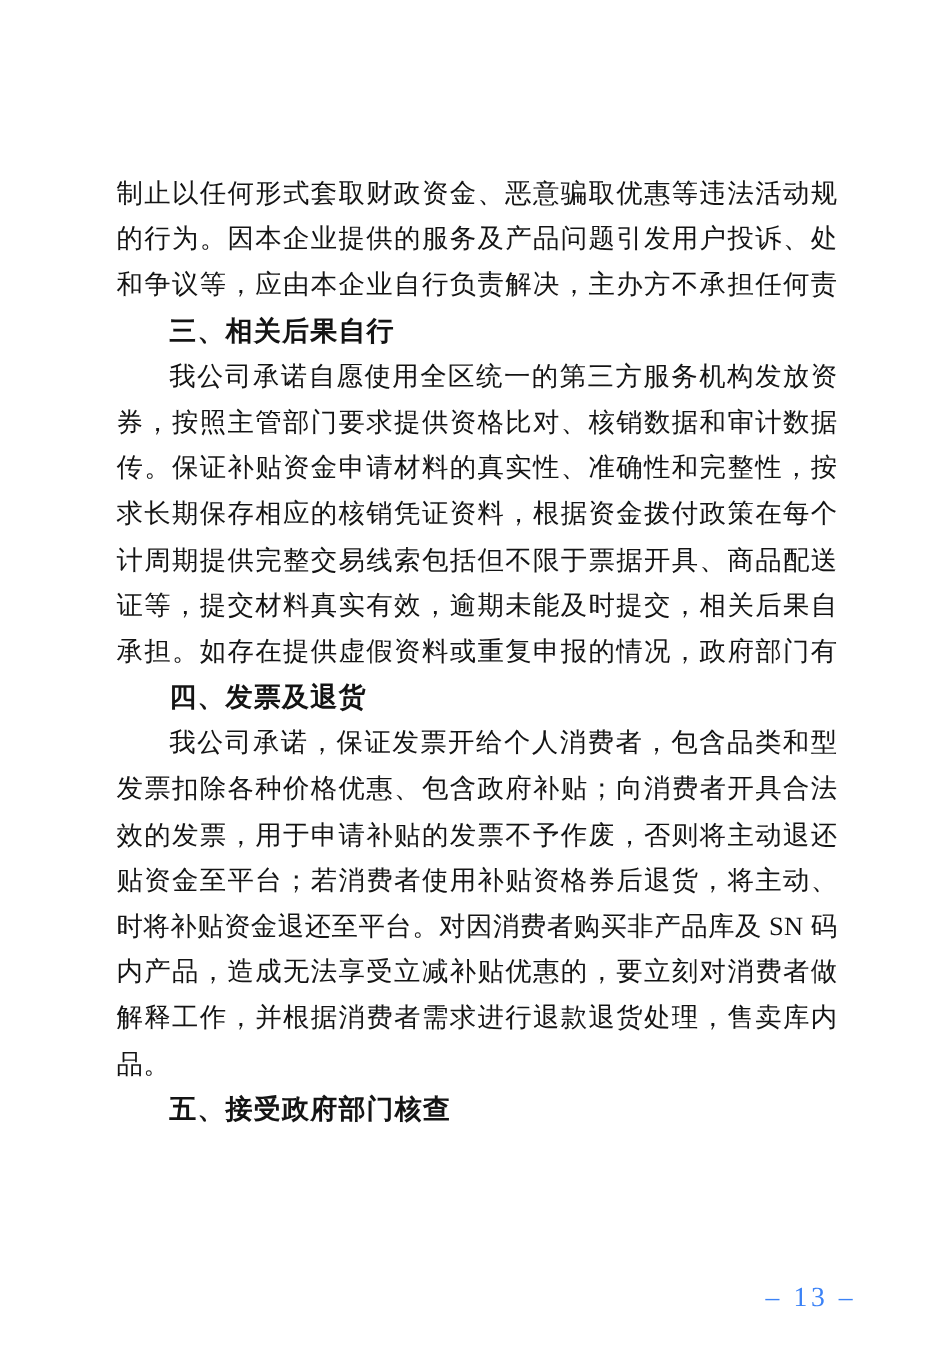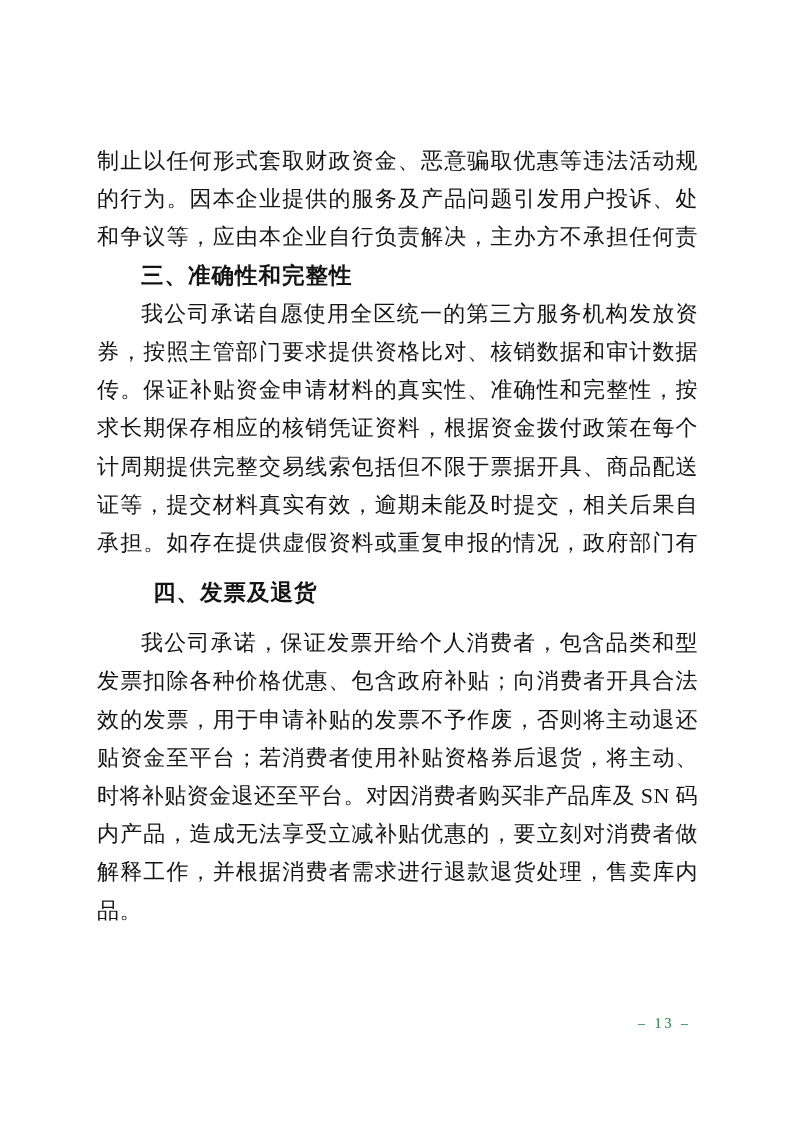--- a/index.html
+++ b/index.html
@@ -35,60 +35,63 @@
   .indent { padding-left: 44px; }
   .heading {
     font-family: "Liberation Sans", sans-serif;
     font-weight: 700;
     padding-left: 44px;
     font-size: 22.5px;
     letter-spacing: 1px;
   }
   .page-number {
     position: absolute;
-    left: 638px; top: 1016px;
-    font-size: 14px;
+    left: 638px; top: 1068px;
+    font-size: 23px;
     letter-spacing: 3px;
     font-family: "Liberation Serif", serif;
-    color: #15803d;
+    color: #3b82f6;
     white-space: nowrap;
   }
 </style>
 </head>
 <body>
 
 <div class="page">
   <main class="doc">
 
     <section>
       <div class="line full">制止以任何形式套取财政资金、恶意骗取优惠等违法活动规则</div>
       <div class="line full">的行为。因本企业提供的服务及产品问题引发用户投诉、处理</div>
       <div class="line full">和争议等，应由本企业自行负责解决，主办方不承担任何责任。</div>
     </section>
 
     <section>
-      <h2 class="line heading" style="margin:0">三、准确性和完整性</h2>
+      <h2 class="line heading" style="margin:0">三、相关后果自行</h2>
       <div class="line full indent">我公司承诺自愿使用全区统一的第三方服务机构发放资格</div>
       <div class="line full">券，按照主管部门要求提供资格比对、核销数据和审计数据上</div>
       <div class="line full">传。保证补贴资金申请材料的真实性、准确性和完整性，按要</div>
       <div class="line full">求长期保存相应的核销凭证资料，根据资金拨付政策在每个审</div>
       <div class="line full">计周期提供完整交易线索包括但不限于票据开具、商品配送凭</div>
       <div class="line full">证等，提交材料真实有效，逾期未能及时提交，相关后果自行</div>
       <div class="line full">承担。如存在提供虚假资料或重复申报的情况，政府部门有权</div>
     </section>
 
     <section>
-      <h2 class="line heading" style="margin:12px">四、发票及退货</h2>
+      <h2 class="line heading" style="margin:0">四、发票及退货</h2>
       <div class="line full indent">我公司承诺，保证发票开给个人消费者，包含品类和型号，</div>
       <div class="line full">发票扣除各种价格优惠、包含政府补贴；向消费者开具合法有</div>
       <div class="line full">效的发票，用于申请补贴的发票不予作废，否则将主动退还补</div>
       <div class="line full">贴资金至平台；若消费者使用补贴资格券后退货，将主动、及</div>
       <div class="line full">时将补贴资金退还至平台。对因消费者购买非产品库及 SN 码库</div>
       <div class="line full">内产品，造成无法享受立减补贴优惠的，要立刻对消费者做好</div>
       <div class="line full">解释工作，并根据消费者需求进行退款退货处理，售卖库内产</div>
       <div class="line">品。</div>
     </section>
 
+    <section>
+      <h2 class="line heading" style="margin:0">五、接受政府部门核查</h2>
+    </section>
 
   </main>
 
   <div class="page-number">– 13 –</div>
 </div>
 
 </body></html>

